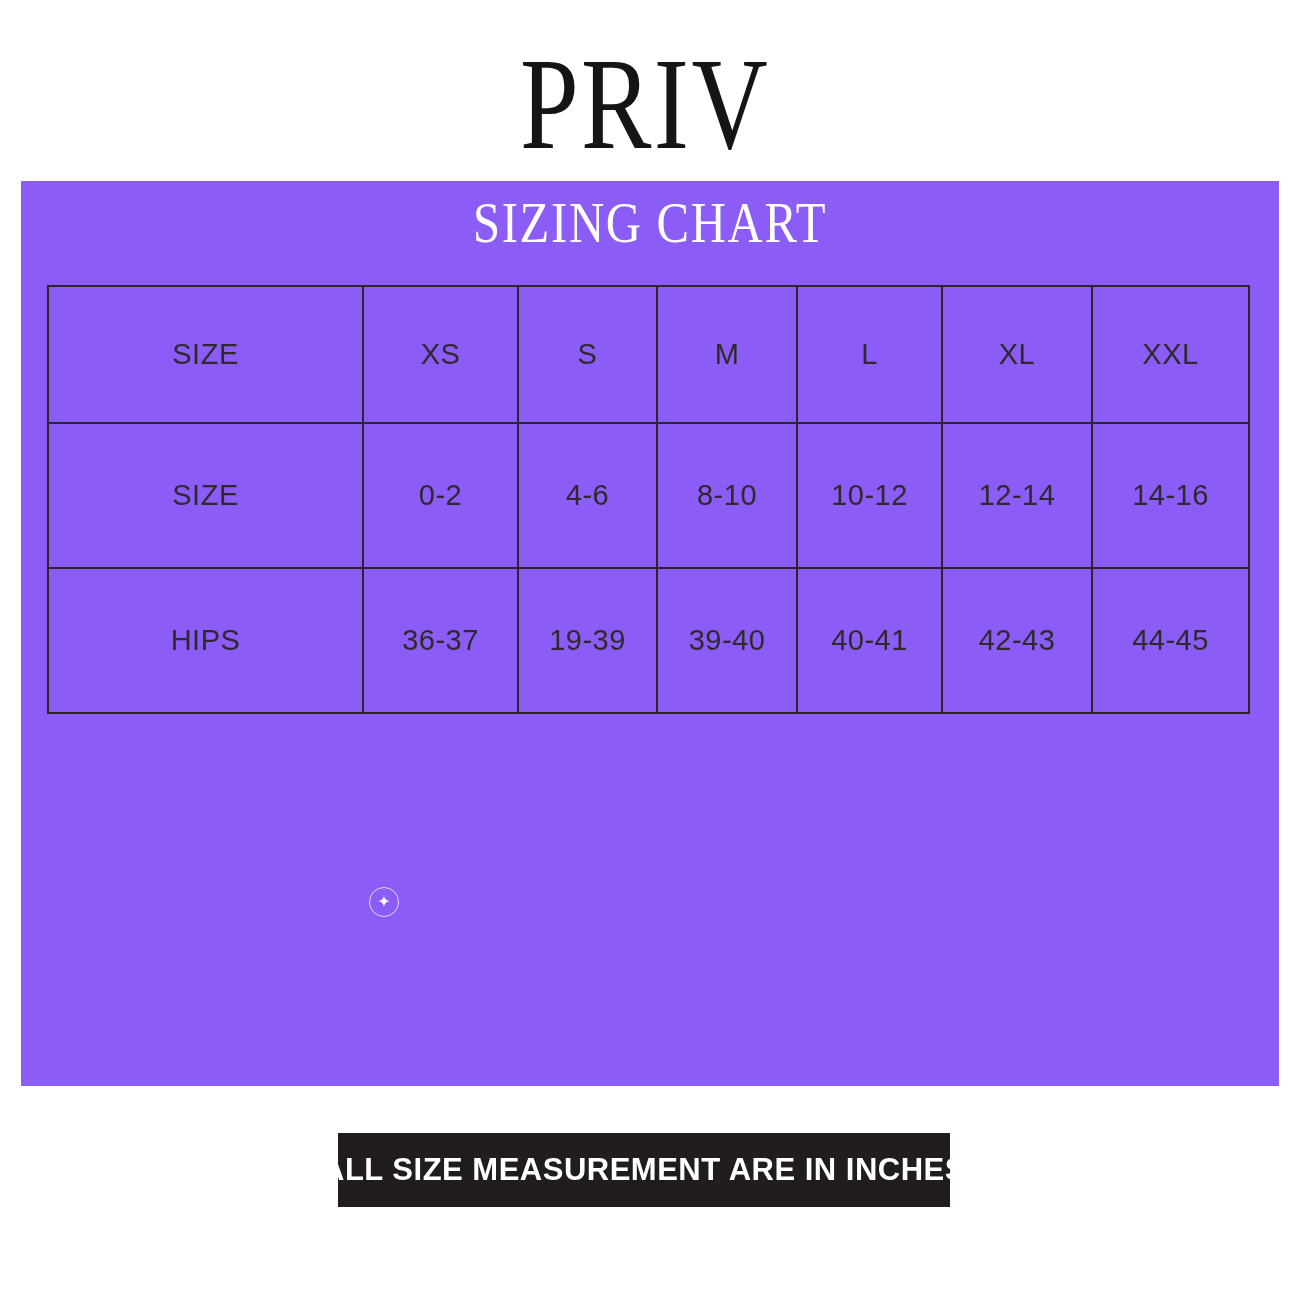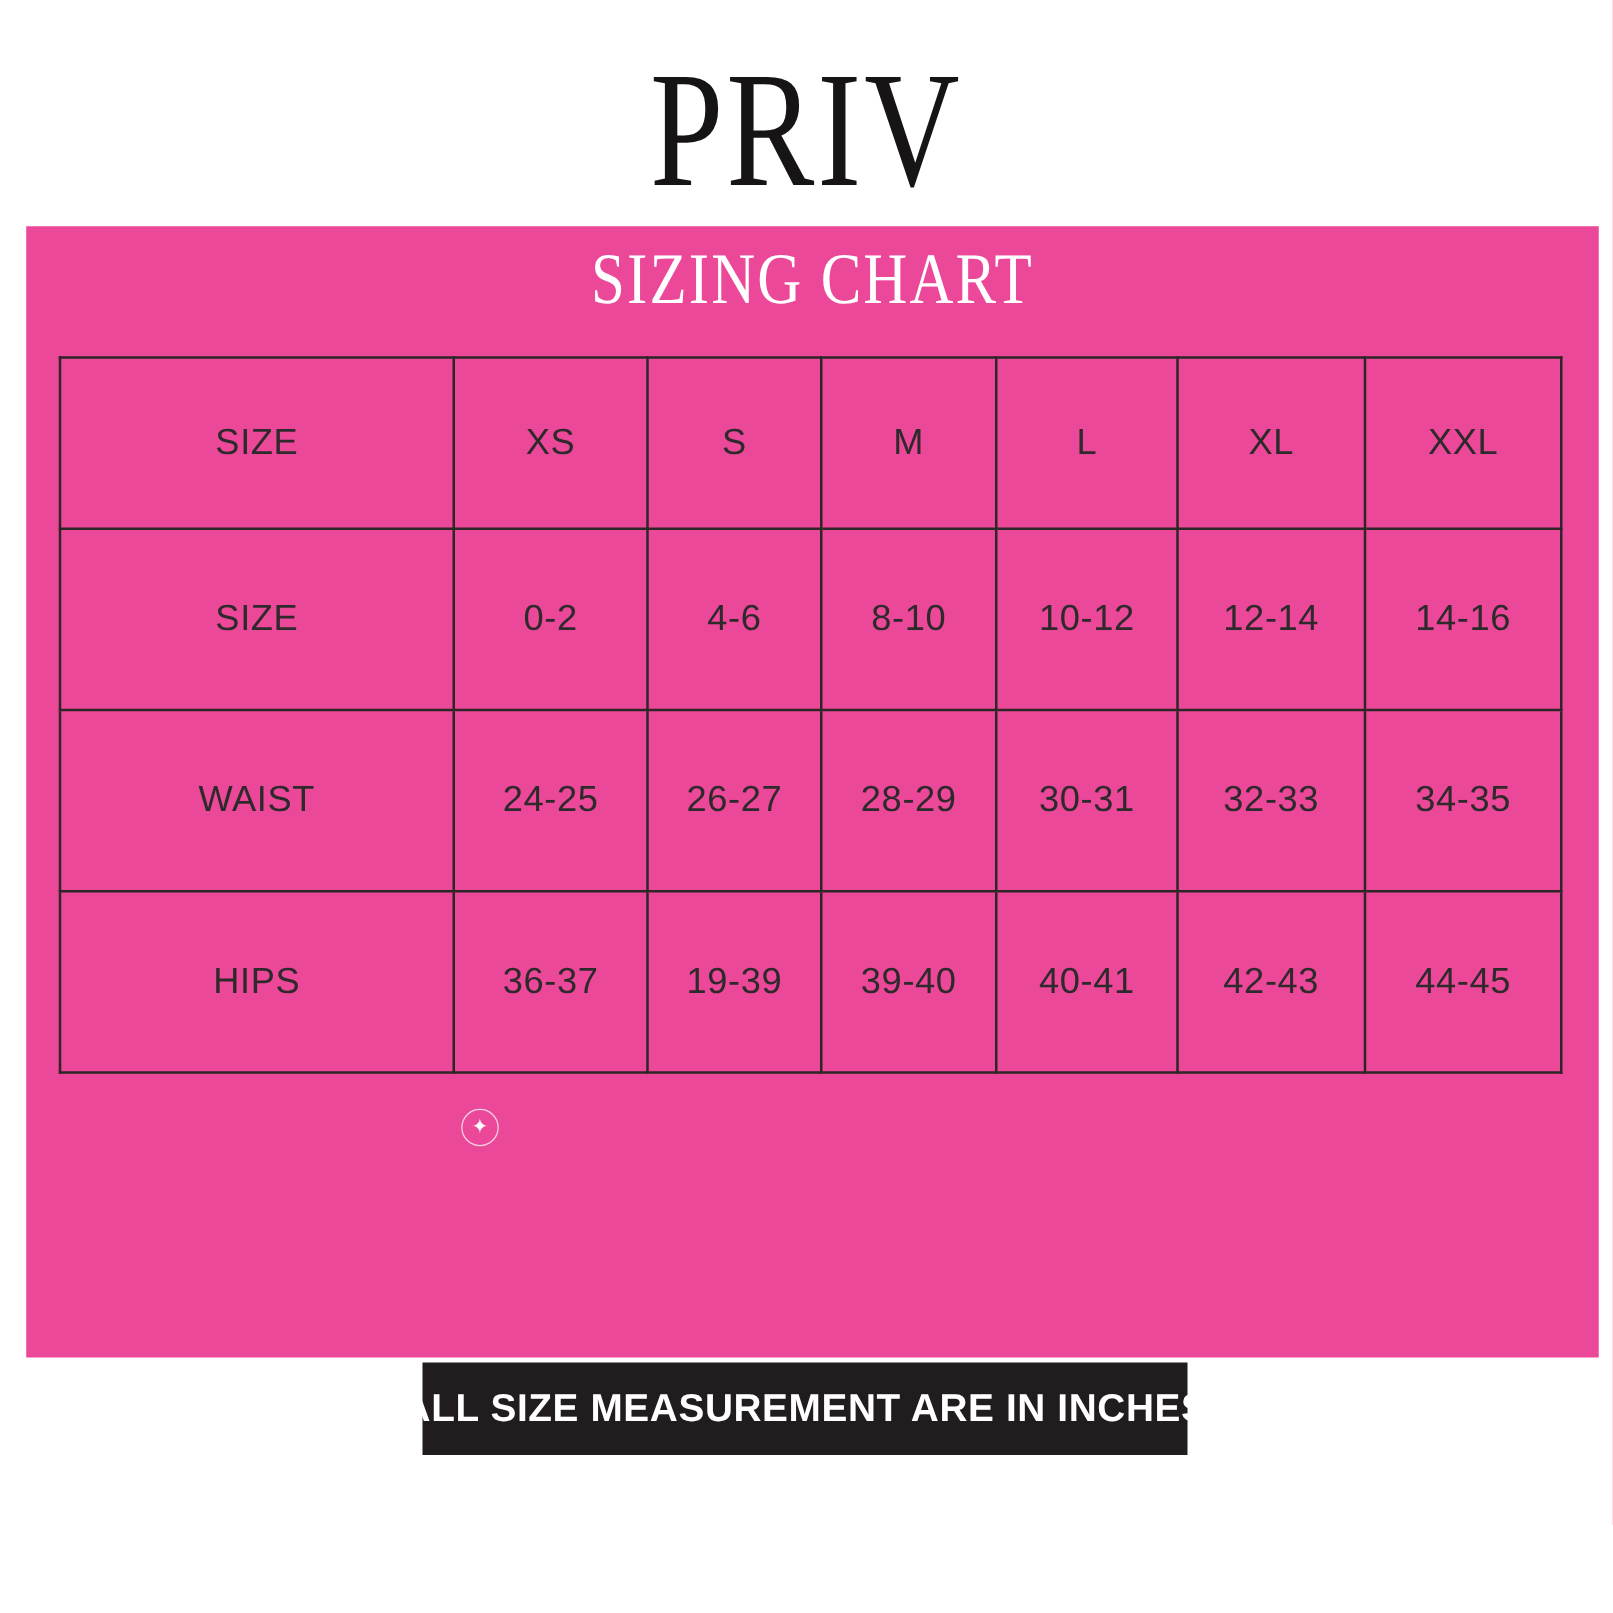--- a/index.html
+++ b/index.html
@@ -31,21 +31,21 @@
     letter-spacing: 3px;
     transform: scaleX(0.80);
     transform-origin: center top;
   }
   .panel {
     position: absolute;
     left: 21px;
     top: 181px;
     width: 1258px;
     height: 905px;
-    background: #ec4899;
+    background: #8b5cf6;
   }
   .panel-title {
     position: absolute;
     top: 13px;
     left: 0;
     width: 100%;
     text-align: center;
     font-family: "Liberation Serif", serif;
     font-weight: 400;
     font-size: 58px;
@@ -90,21 +90,21 @@
     justify-content: center;
   }
   .sparkle span {
     color: #ffffff;
     font-size: 16px;
     line-height: 1;
   }
   .footer-bar {
     position: absolute;
     left: 338px;
-    top: 1090px;
+    top: 1133px;
     width: 612px;
     height: 74px;
     background: #211d1e;
     display: flex;
     align-items: center;
     justify-content: center;
   }
   .footer-bar .note {
     font-family: "Liberation Sans", sans-serif;
     font-weight: 700;
@@ -147,29 +147,20 @@
         <tr class="body-row">
           <td>SIZE</td>
           <td>0-2</td>
           <td>4-6</td>
           <td>8-10</td>
           <td>10-12</td>
           <td>12-14</td>
           <td>14-16</td>
         </tr>
         <tr class="body-row">
-          <td>WAIST</td>
-          <td>24-25</td>
-          <td>26-27</td>
-          <td>28-29</td>
-          <td>30-31</td>
-          <td>32-33</td>
-          <td>34-35</td>
-        </tr>
-        <tr class="body-row">
           <td>HIPS</td>
           <td>36-37</td>
           <td>19-39</td>
           <td>39-40</td>
           <td>40-41</td>
           <td>42-43</td>
           <td>44-45</td>
         </tr>
       </tbody>
     </table>

